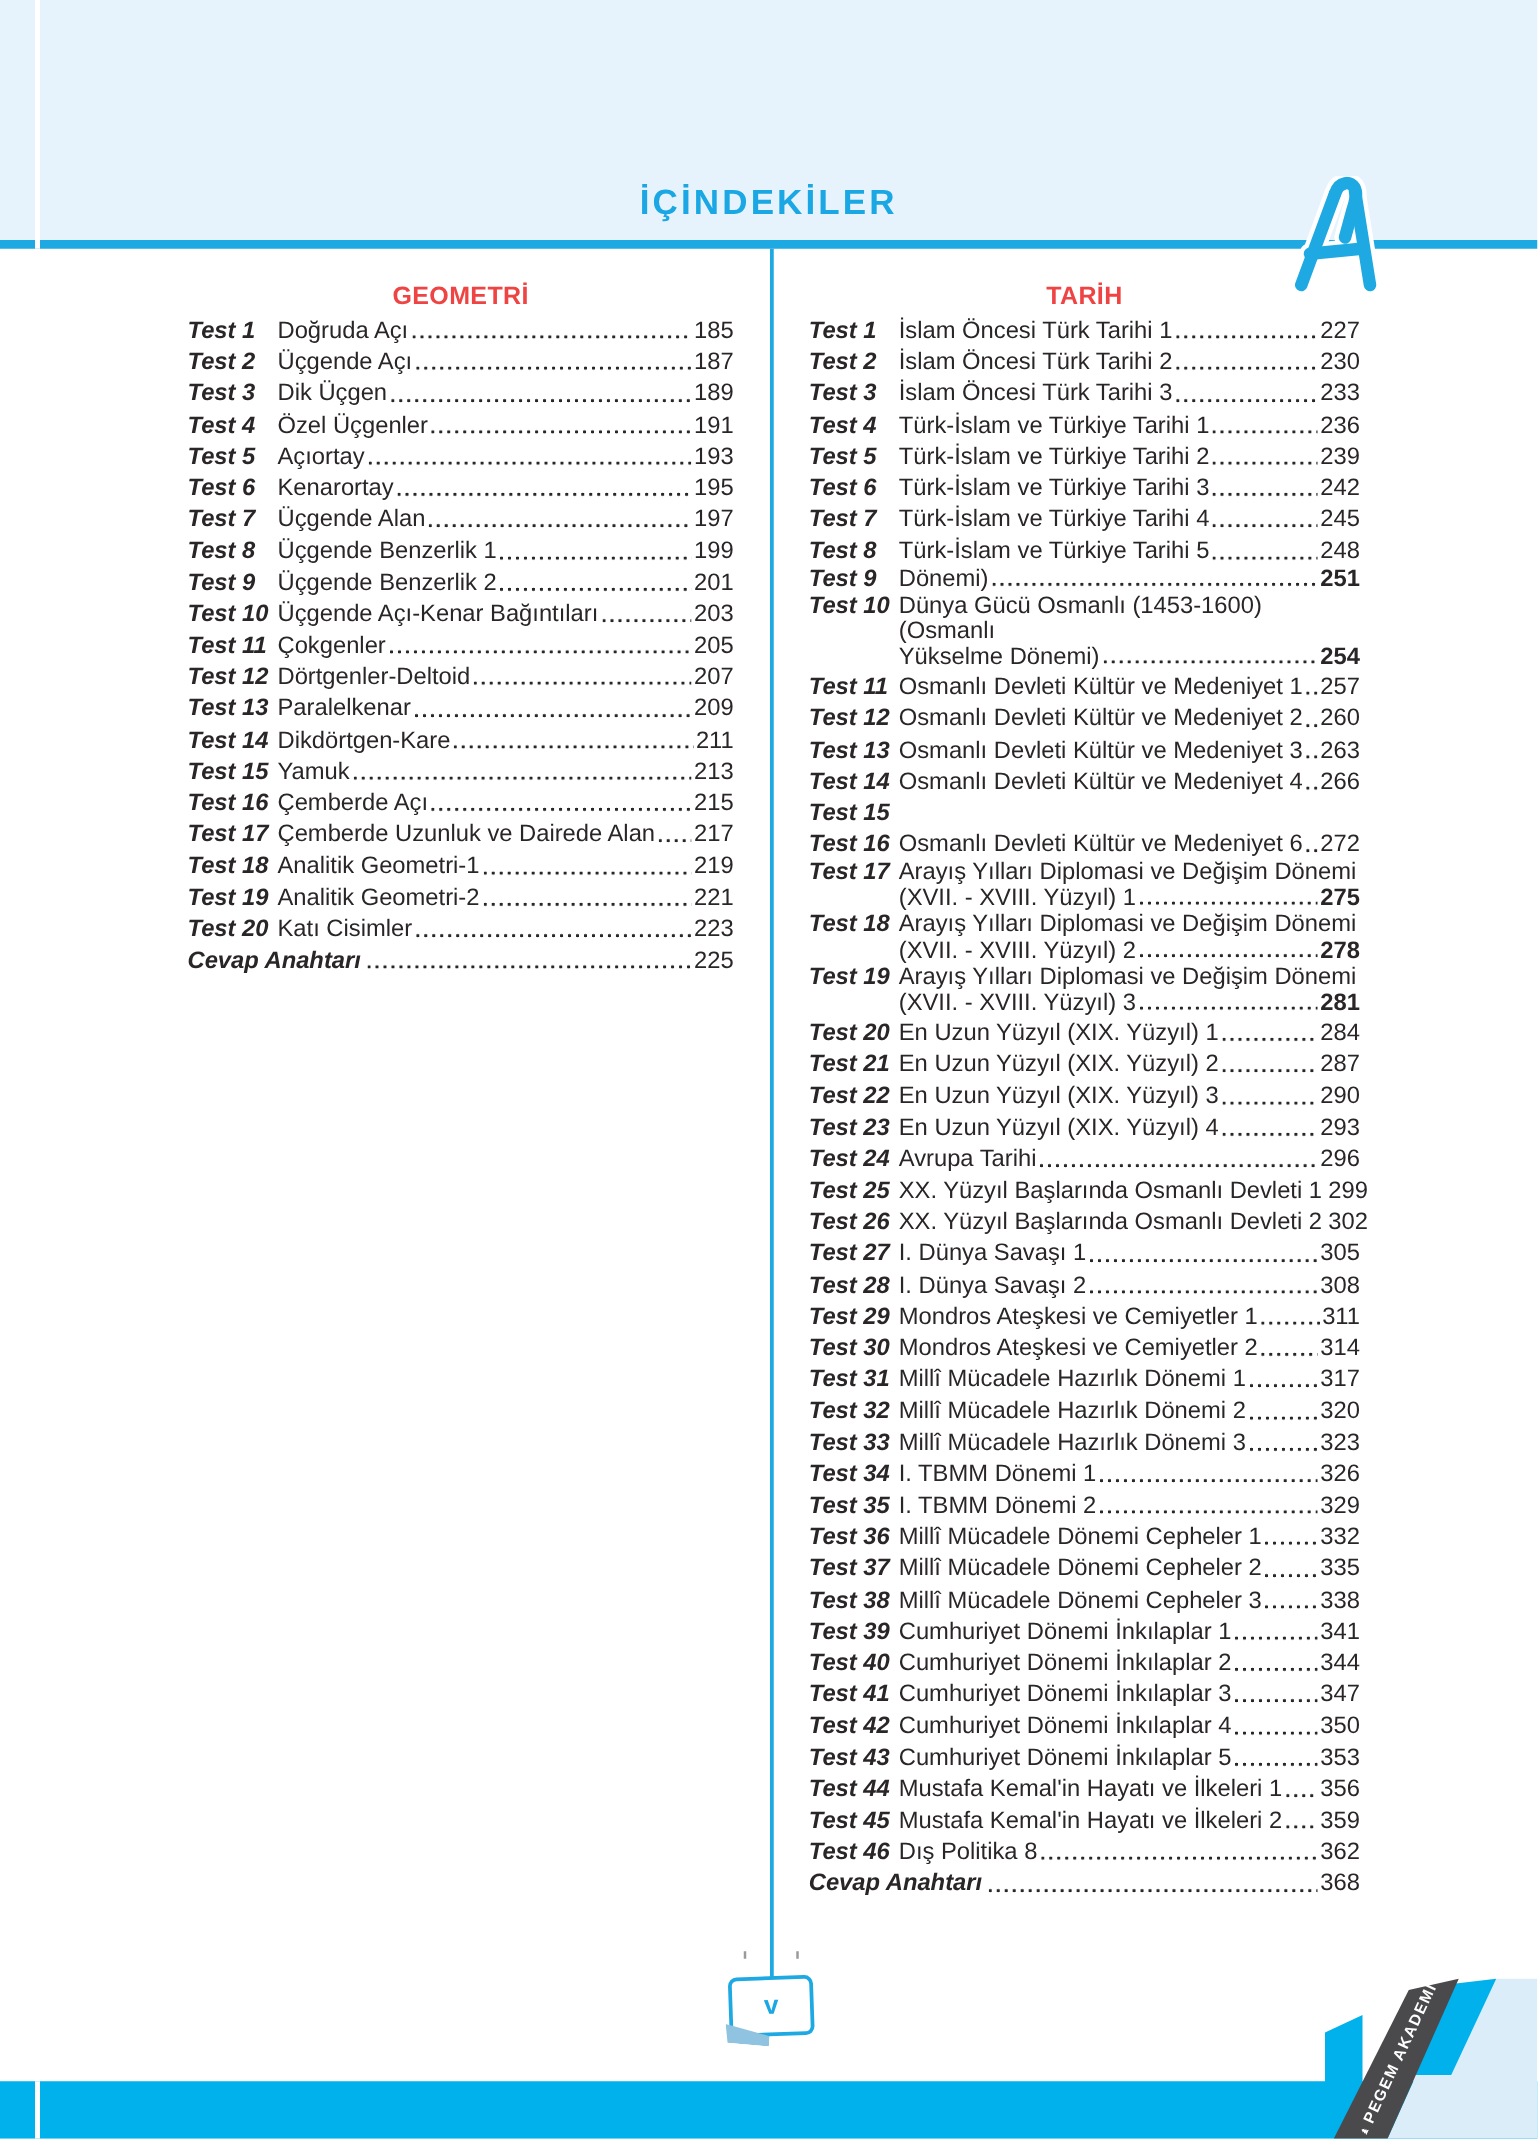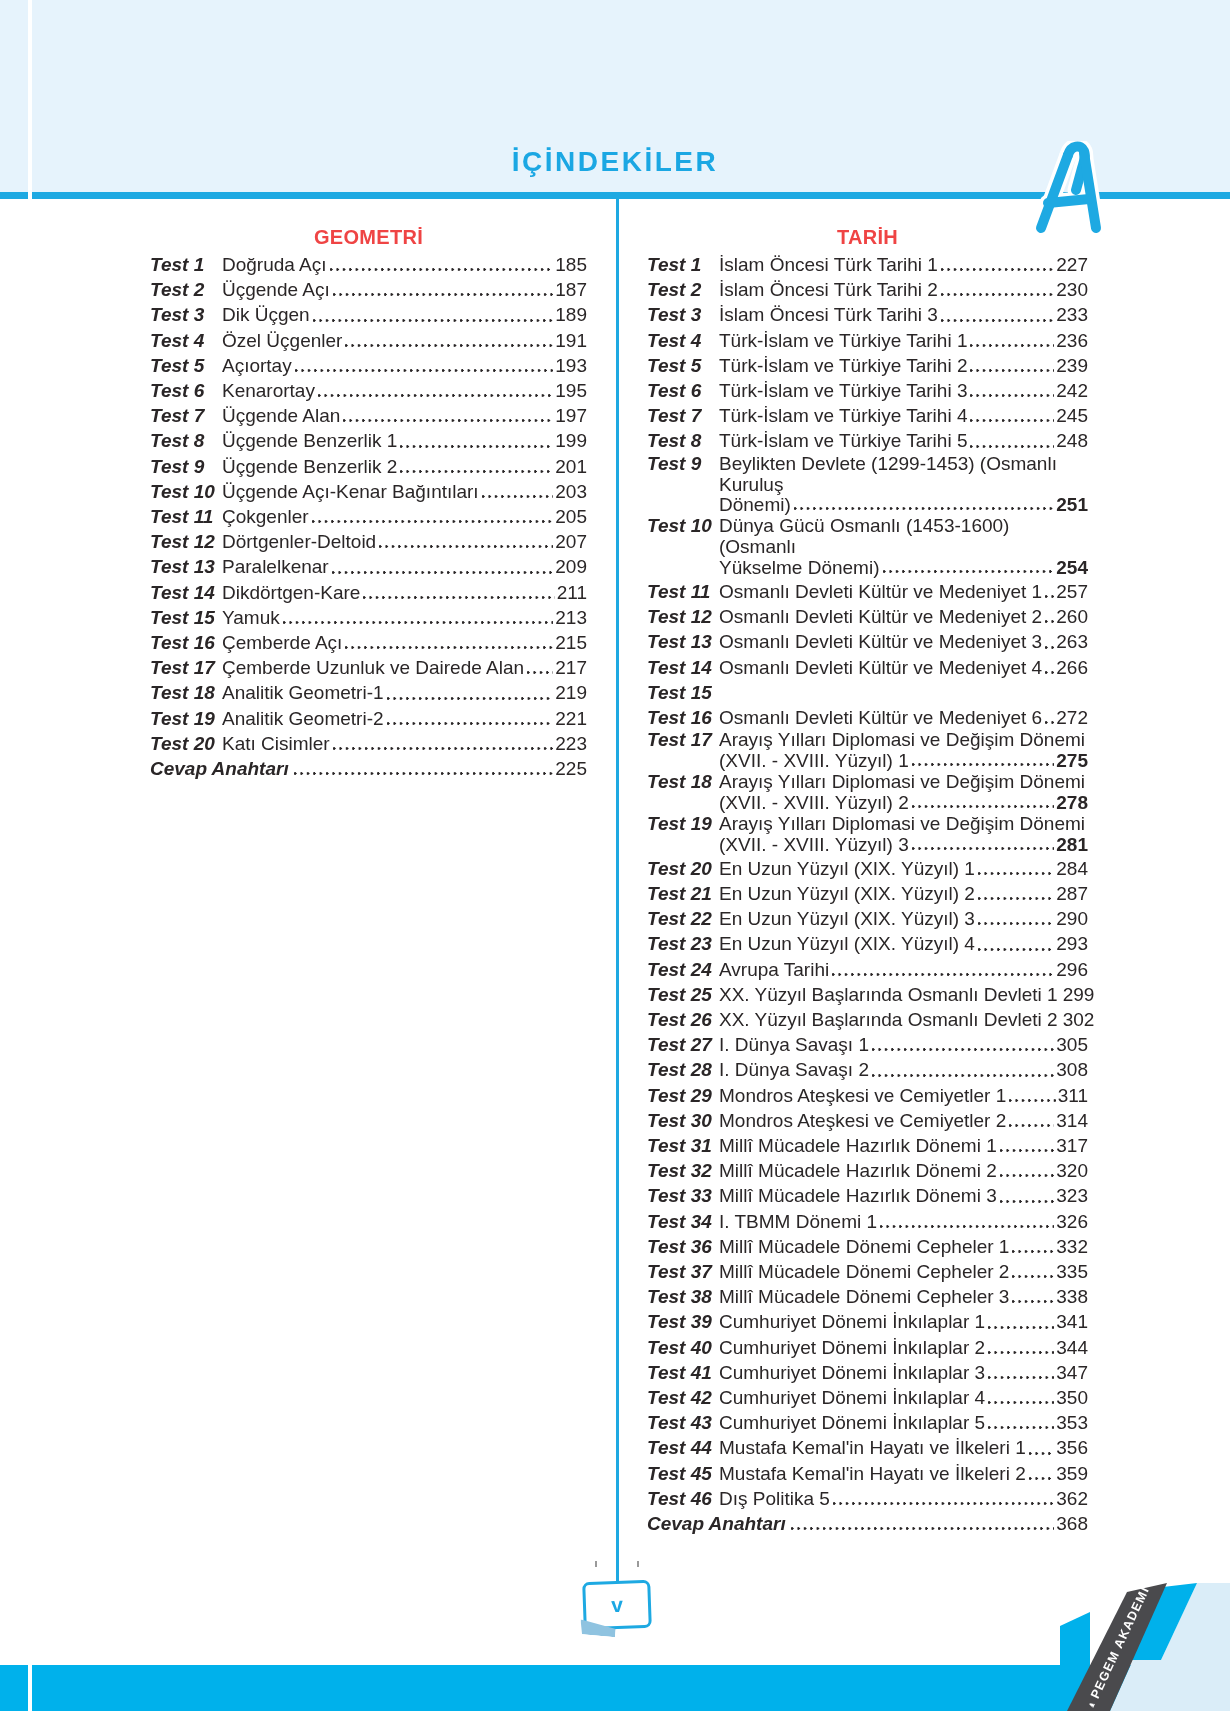--- a/index.html
+++ b/index.html
@@ -437,21 +437,20 @@
         <span class="ttitle">Türk-İslam ve Türkiye Tarihi 5</span>
         <span class="dots"></span>
         <span class="tpage">248</span>
       </div>
     </div>
   </div>
 
   <div class="trow two">
     <span class="tlabel">Test 9</span>
     <div class="tbody">
-      <div class="tline l1">Beylikten Devlete (1299-1453) (Osmanlı Kuruluş</div>
       <div class="tline tmain">
         <span class="ttitle">Dönemi)</span>
         <span class="dots"></span>
         <span class="tpage">251</span>
       </div>
     </div>
   </div>
 
   <div class="trow two">
     <span class="tlabel">Test 10</span>
@@ -738,20 +737,31 @@
     <div class="tbody">
 
       <div class="tline tmain">
         <span class="ttitle">I. TBMM Dönemi 1</span>
         <span class="dots"></span>
         <span class="tpage">326</span>
       </div>
     </div>
   </div>
 
+  <div class="trow">
+    <span class="tlabel">Test 35</span>
+    <div class="tbody">
+
+      <div class="tline tmain">
+        <span class="ttitle">I. TBMM Dönemi 2</span>
+        <span class="dots"></span>
+        <span class="tpage">329</span>
+      </div>
+    </div>
+  </div>
 
   <div class="trow">
     <span class="tlabel">Test 36</span>
     <div class="tbody">
 
       <div class="tline tmain">
         <span class="ttitle">Millî Mücadele Dönemi Cepheler 1</span>
         <span class="dots"></span>
         <span class="tpage">332</span>
       </div>
@@ -864,21 +874,21 @@
         <span class="tpage">359</span>
       </div>
     </div>
   </div>
 
   <div class="trow">
     <span class="tlabel">Test 46</span>
     <div class="tbody">
 
       <div class="tline tmain">
-        <span class="ttitle">Dış Politika 5</span>
+        <span class="ttitle">Dış Politika 8</span>
         <span class="dots"></span>
         <span class="tpage">362</span>
       </div>
     </div>
   </div>
 
 
   <div class="trow answer">
     <span class="tlabel">Cevap Anahtarı</span>
     <div class="tbody">

